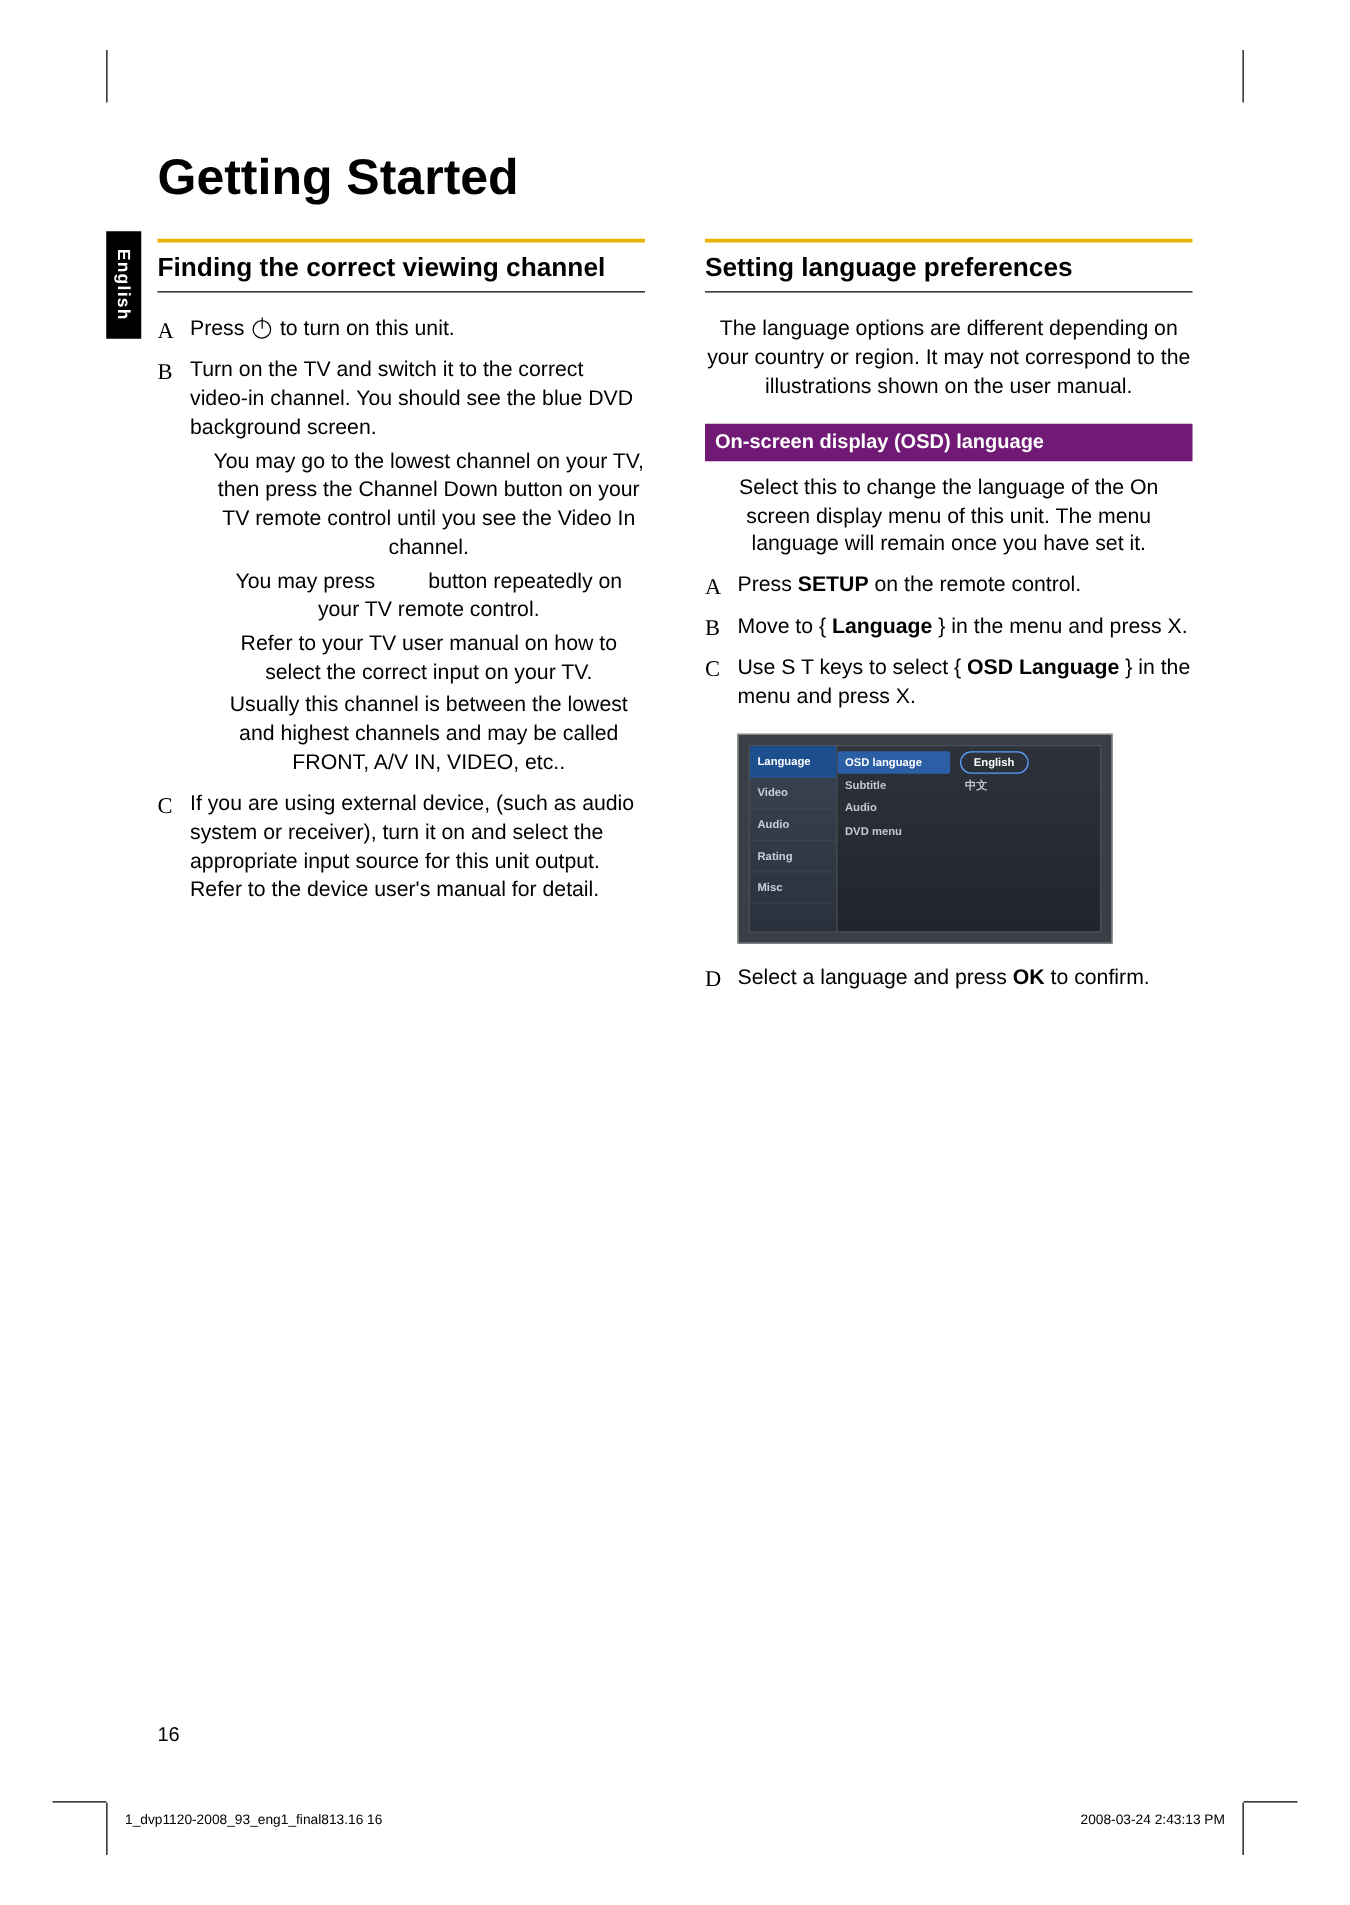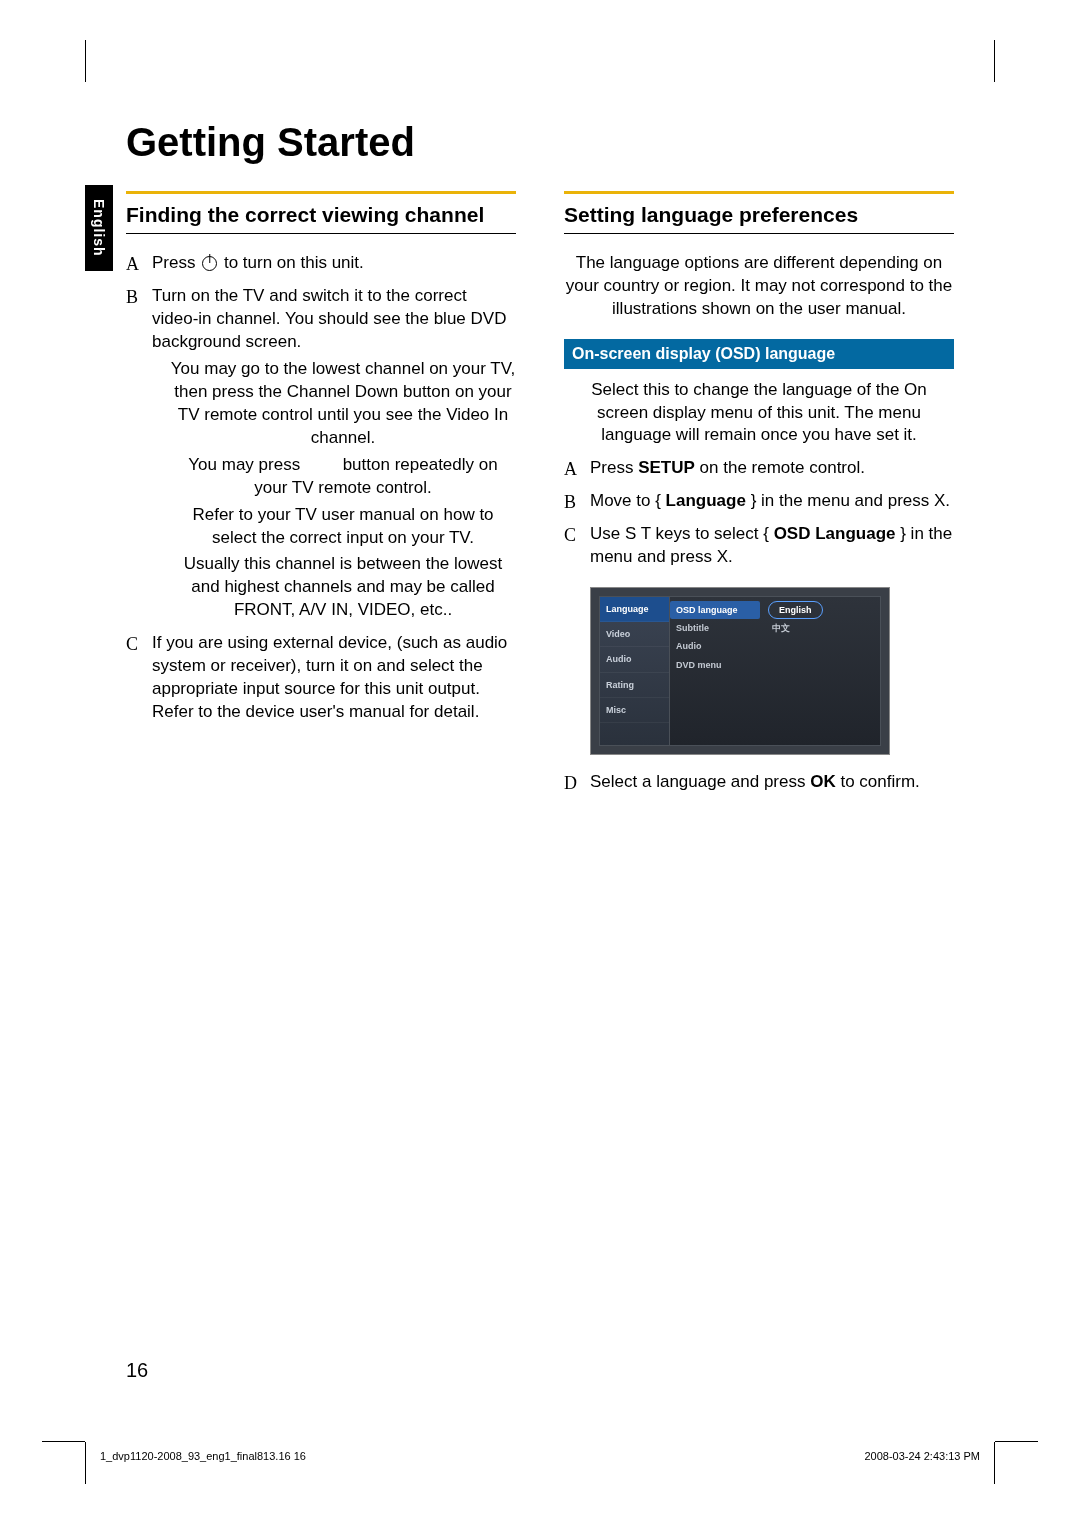--- a/index.html
+++ b/index.html
@@ -81,21 +81,21 @@
   .sub p::before{
     content:"›"; position:absolute; left:0; top:1px; font-size:12px; color:#000;
     font-family: sans-serif;
   }
   
   .sub p::before{ content: ""; width:6px; height:6px; border-left:0; background:none; }
   .sub p { padding-left:18px;}
   
 
   .osd-bar {
-    background: #0369a1;
+    background: #701a75;
     color: #fff;
     font-weight: bold;
     font-size: 16px;
     padding: 4px 8px;
     margin: 18px 0 10px 0;
   }
 
   .menu-shot {
     margin: 18px 0 16px 26px;
     width: 300px;
@@ -152,22 +152,22 @@
     color:#fff;
     padding: 2px 10px;
     display:inline-block;
   }
   .opt-row { height:18px; display:flex; align-items:center;}
   .opt-row.first { padding-left:4px;}
 
   .page-number {
     position: absolute;
     left: 126px;
-    bottom: 140px;
-    font-size: 20px;
+    bottom: 124px;
+    font-size: 16px;
   }
   .footer-line {
     position: absolute;
     left: 100px; right: 100px;
     bottom: 60px;
     font-size: 11px;
     color: #000;
     display: flex;
     justify-content: space-between;
   }

